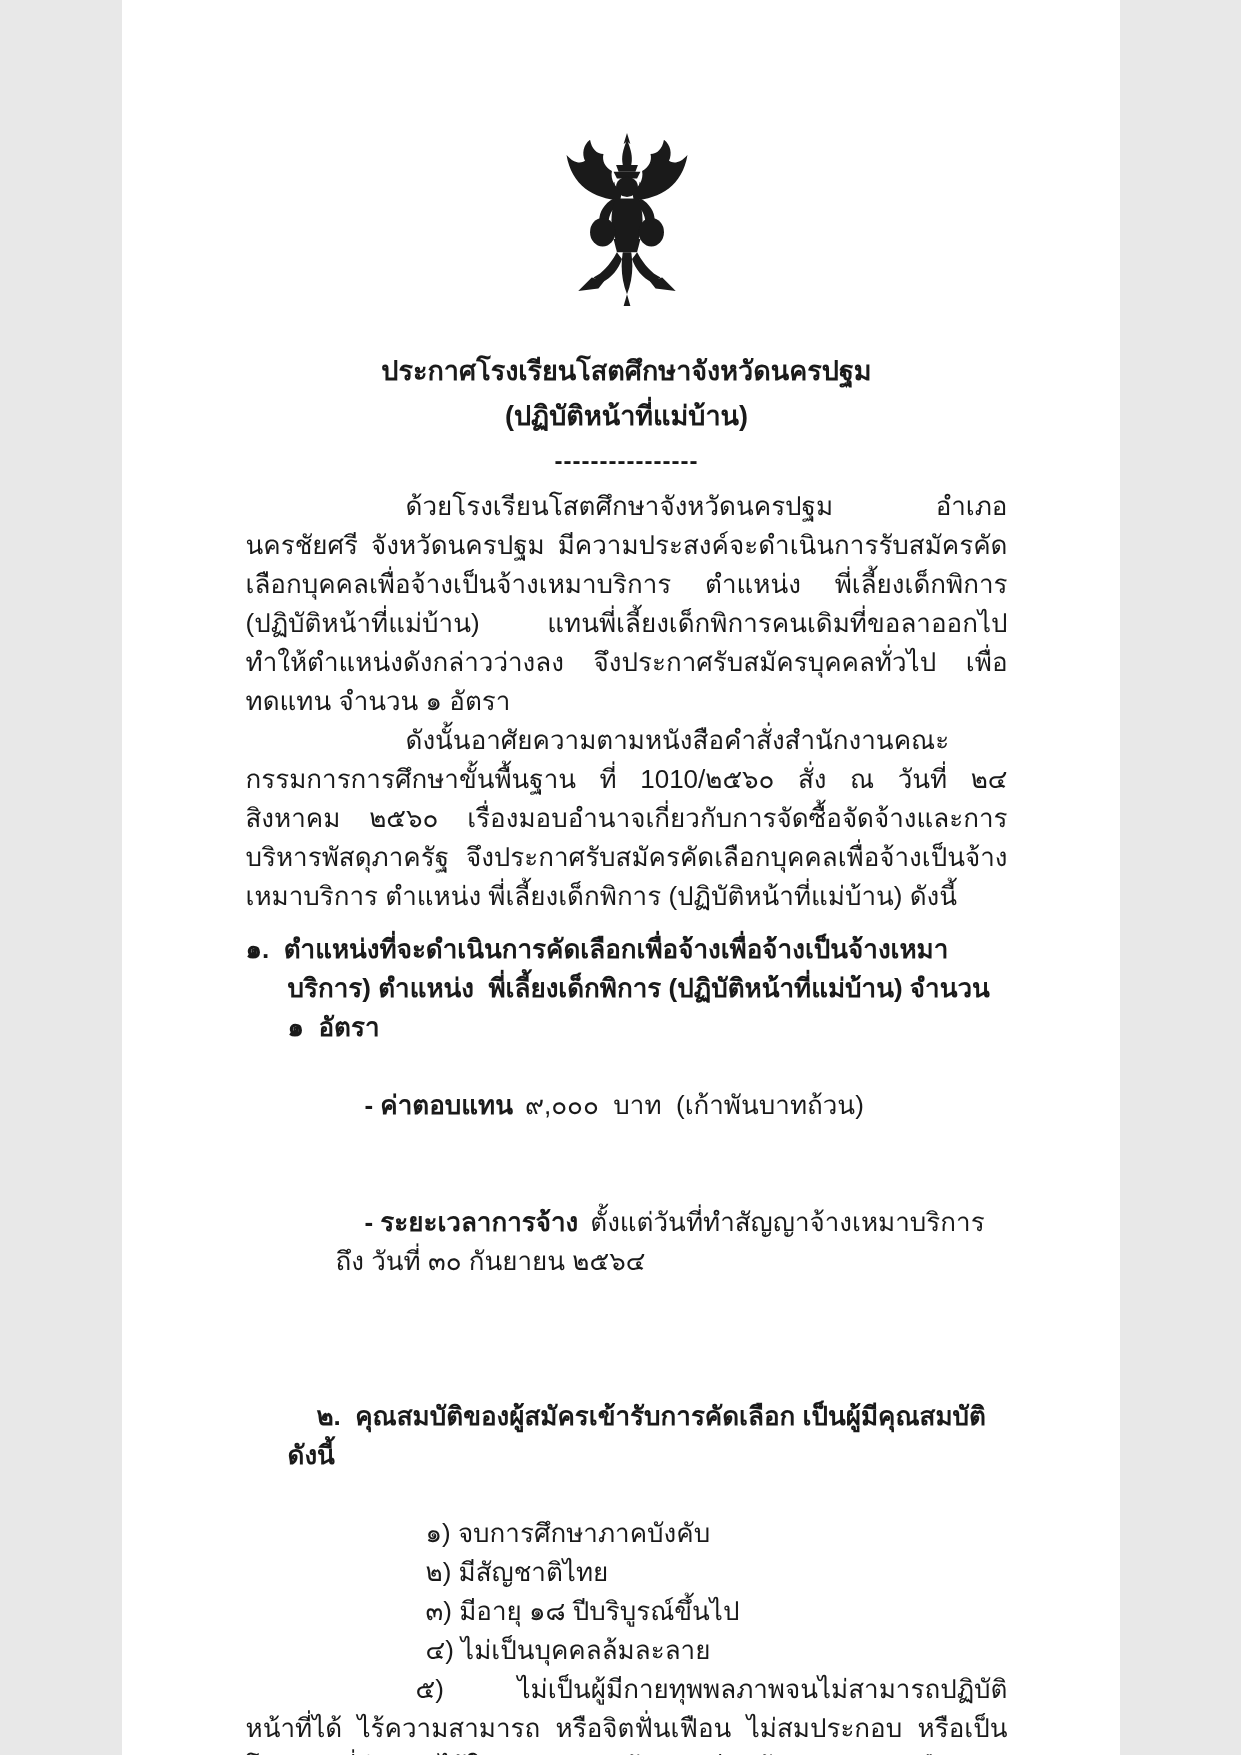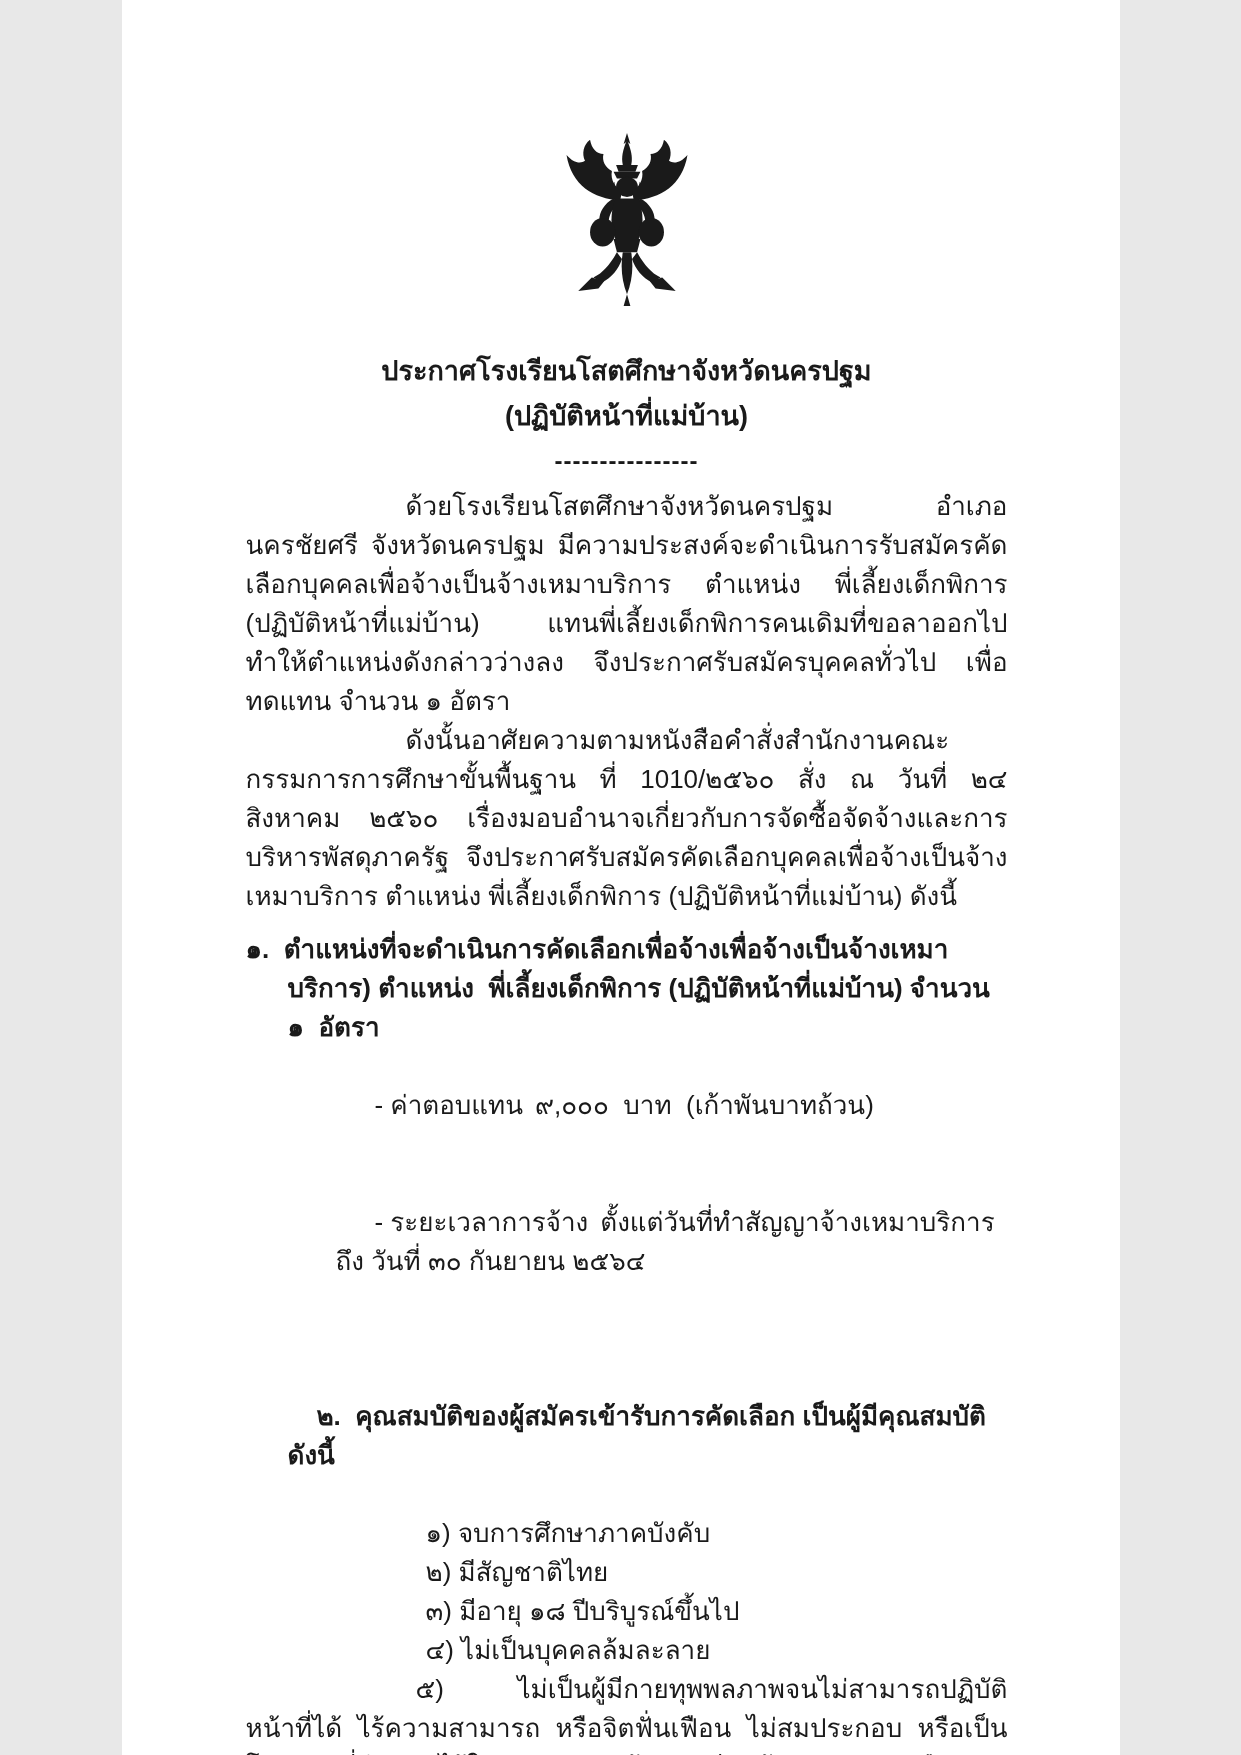--- a/index.html
+++ b/index.html
@@ -54,23 +54,22 @@
     text-indent: -42px;
     white-space: pre-wrap;
   }
   .section-heading .regular { font-weight: bold; }
   .mt-gap { margin-top: 38px; }
   .sub-item {
     margin-left: 90px;
     white-space: pre-wrap;
   }
   .sub-item .label {
-    font-weight: normal;
+    font-weight: bold;
     margin-right: 12px;
-    margin-left: 10px;
   }
   .subheading {
     margin-left: 90px;
     font-weight: bold;
   }
   .q-item {
     text-align: justify;
     text-align-last: left;
     text-indent: 180px;
   }

